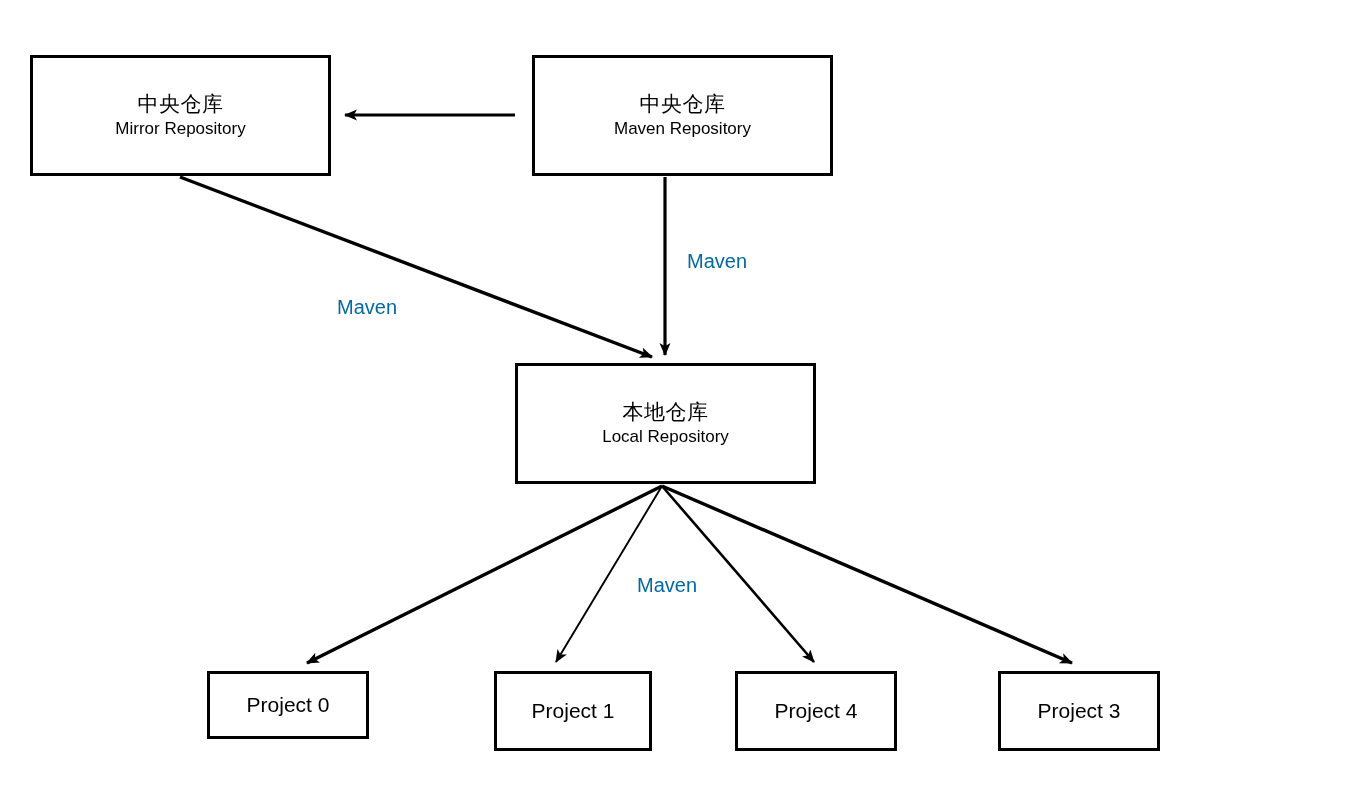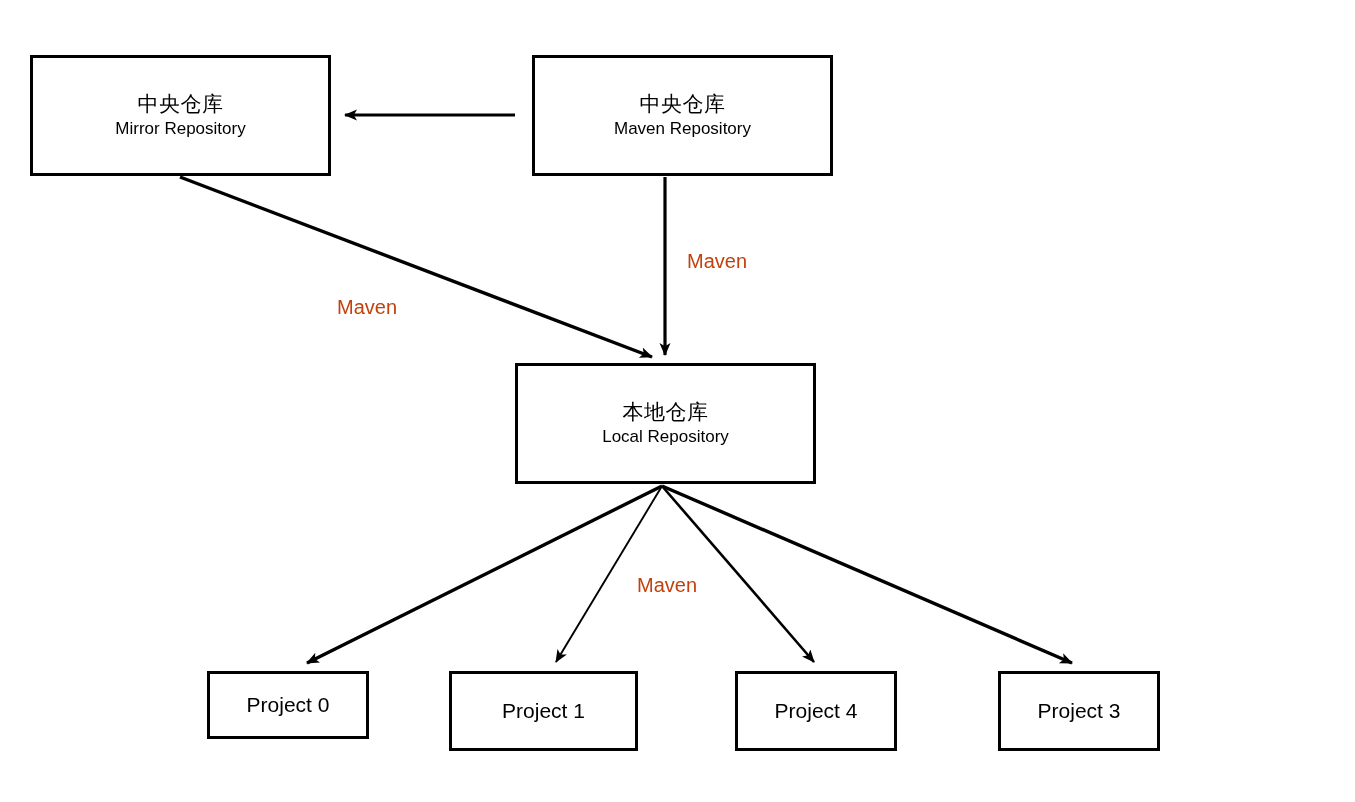--- a/index.html
+++ b/index.html
@@ -50,21 +50,21 @@
   }
   .node-line.en {
     font-size: 17px;
   }
   .node-line.single {
     font-size: 21px;
   }
   .edge-label {
     position: absolute;
     font-size: 20px;
-    color: #c2410c;
+    color: #0369a1;
     white-space: nowrap;
     z-index: 3;
   }
 </style>
 </head>
 <body>
 
 <div id="diagram-canvas">
 
   <svg id="edge-layer" viewBox="0 0 1355 802" width="1355" height="802" xmlns="http://www.w3.org/2000/svg">
@@ -104,21 +104,21 @@
 
   <div class="node" style="left:515px; top:363px; width:301px; height:121px;">
     <span class="node-line cn">本地仓库</span>
     <span class="node-line en">Local Repository</span>
   </div>
 
   <div class="node" style="left:207px; top:671px; width:162px; height:68px;">
     <span class="node-line single">Project 0</span>
   </div>
 
-  <div class="node" style="left:449px; top:671px; width:189px; height:80px;">
+  <div class="node" style="left:494px; top:671px; width:158px; height:80px;">
     <span class="node-line single">Project 1</span>
   </div>
 
   <div class="node" style="left:735px; top:671px; width:162px; height:80px;">
     <span class="node-line single">Project 4</span>
   </div>
 
   <div class="node" style="left:998px; top:671px; width:162px; height:80px;">
     <span class="node-line single">Project 3</span>
   </div>

